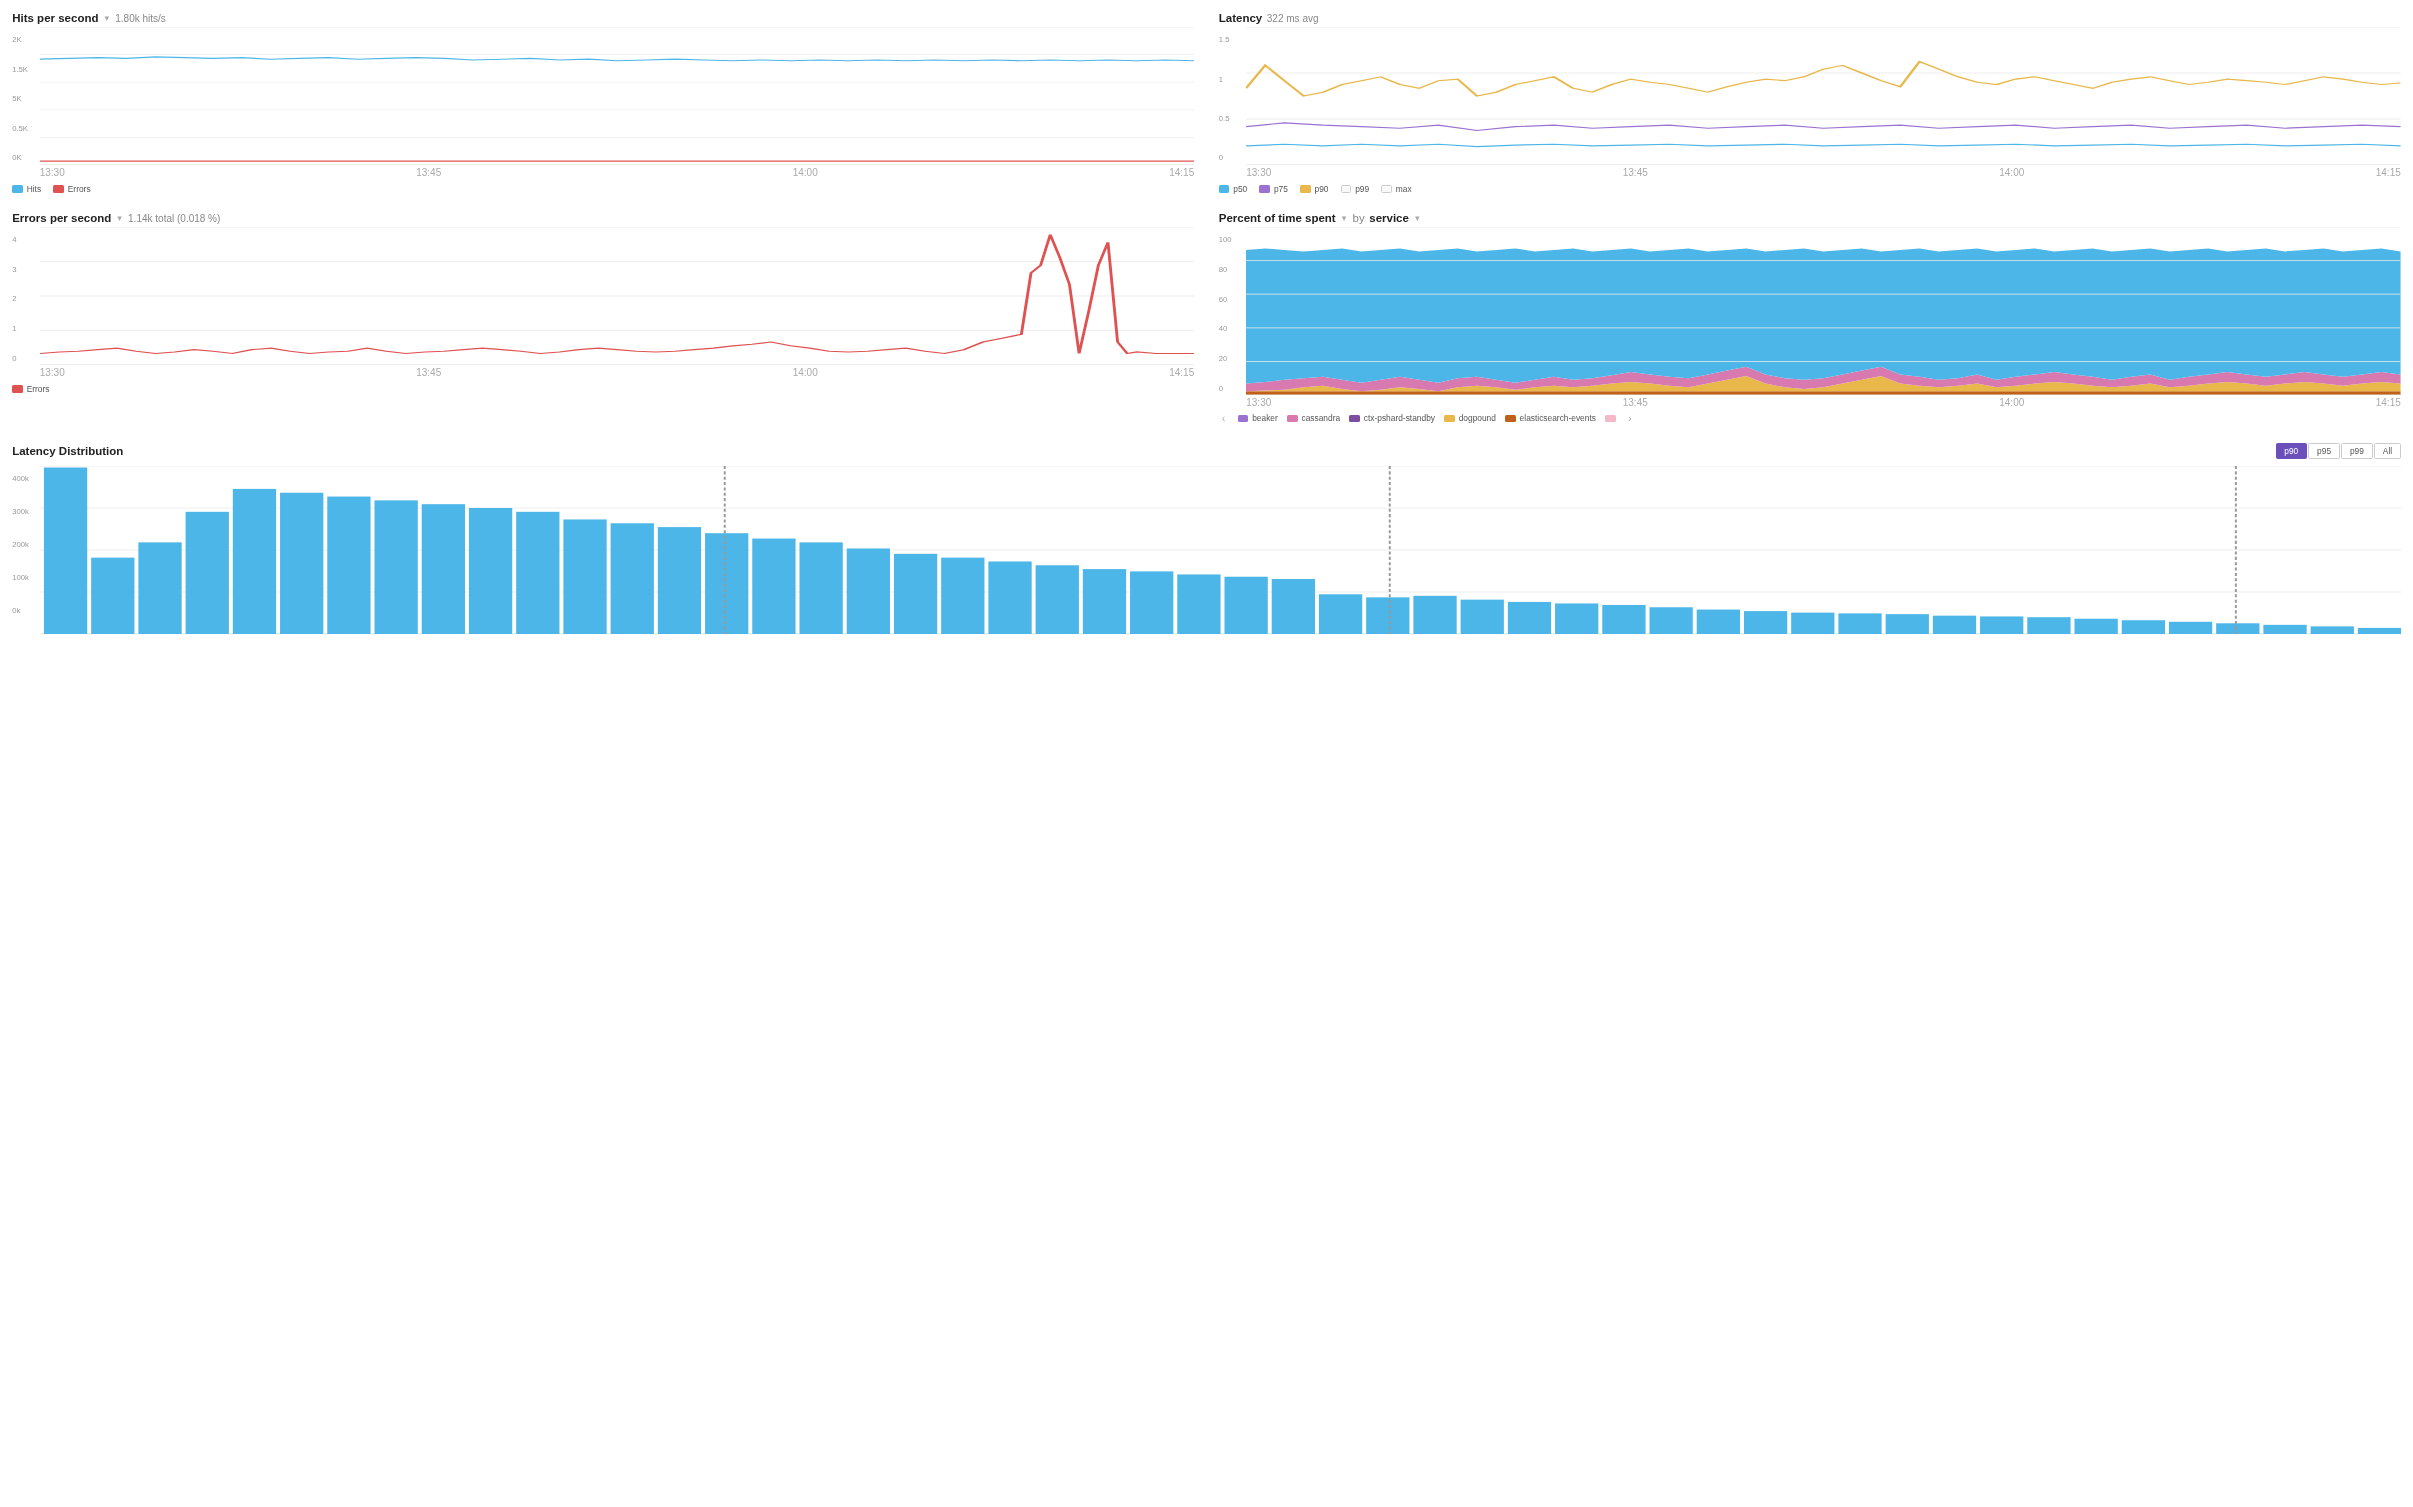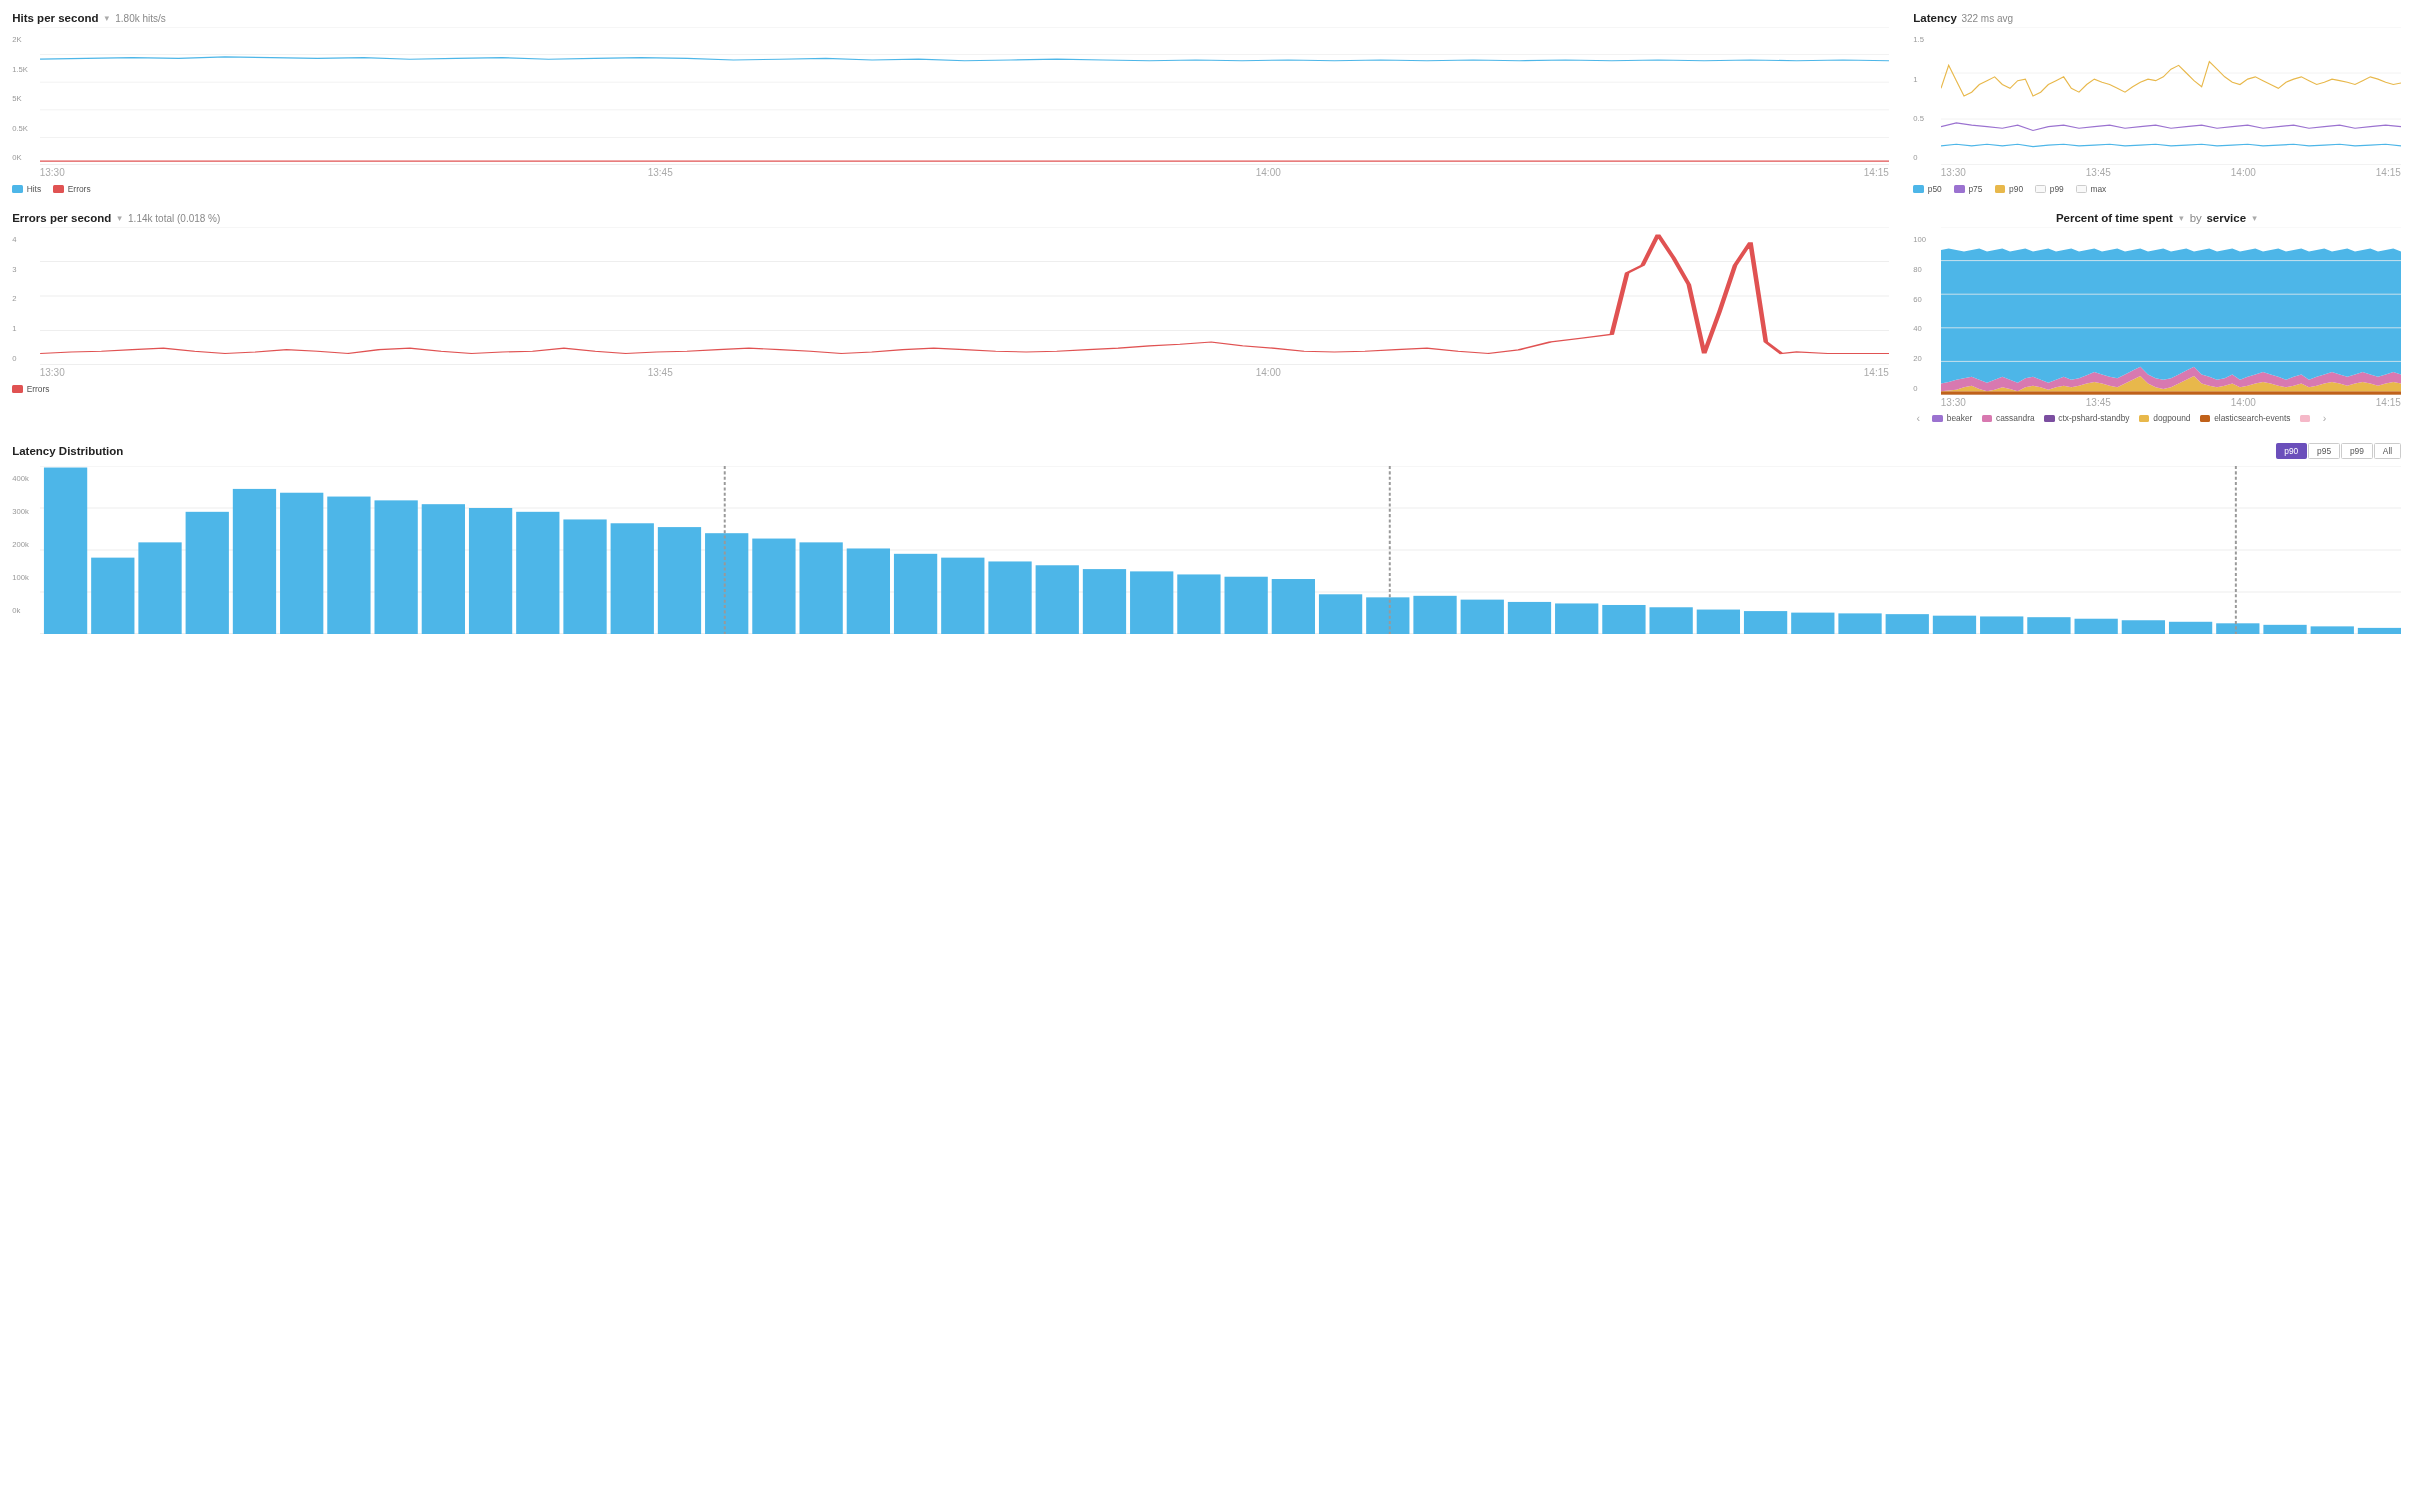--- a/index.html
+++ b/index.html
@@ -5,21 +5,21 @@
     * { box-sizing: border-box; margin: 0; padding: 0; }
     body {
       font-family: -apple-system, BlinkMacSystemFont, 'Segoe UI', sans-serif;
       background: #fff;
       color: #333;
       font-size: 9.2px;
       padding: 12.2px;
     }
     .dashboard {
       display: grid;
-      grid-template-columns: 1fr;
+      grid-template-columns: 1fr 1fr;
       grid-template-rows: auto auto auto;
       gap: 18.4px 24.5px;
     }
     .panel {
       position: relative;
     }
     .panel-title {
       font-size: 11.5px;
       font-weight: 600;
       color: #222;
@@ -127,21 +127,20 @@
       grid-column: 1 / 3;
     }
     .percent-title-row {
       display: flex;
       align-items: center;
       gap: 4.6px;
       font-size: 11.5px;
       font-weight: 600;
       color: #222;
       margin-bottom: 3.1px;
-      justify-content: center;
     }
     .service-legend {
       display: flex;
       align-items: center;
       gap: 9.2px;
       flex-wrap: wrap;
       margin-top: 4.6px;
       font-size: 8.4px;
     }
     .chevron-btn {

